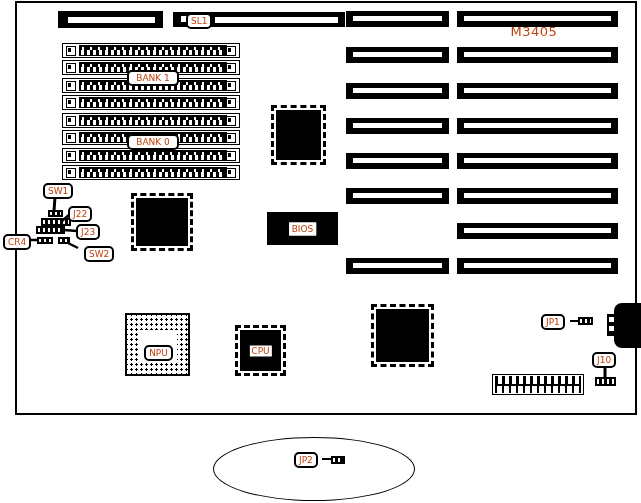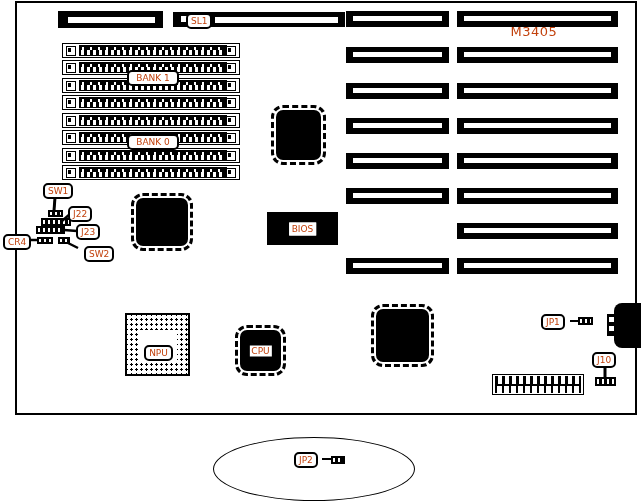--- a/index.html
+++ b/index.html
@@ -19,21 +19,21 @@
   .simm .comb{position:absolute;left:16px;right:12px;top:1px;bottom:1px;background:#000;}
   .simm .comb::before{content:'';position:absolute;left:3px;right:3px;top:2px;height:3px;
       background:repeating-linear-gradient(90deg,#fff 0 2px,transparent 2px 8px);}
   .simm .comb::after{content:'';position:absolute;left:2px;right:2px;bottom:1px;height:5px;
       background:repeating-linear-gradient(90deg,#fff 0 3px,transparent 3px 6px);}
   .simm .endL,.simm .endR{position:absolute;top:2px;width:8px;height:8px;border:1px solid #000;background:#fff;}
   .simm .endL{left:3px;} .simm .endR{right:3px;}
   .simm .endL::after,.simm .endR::after{content:'';position:absolute;left:1px;top:1px;width:3px;height:4px;background:#000;}
 
   
-  .qfp{position:absolute;background:#000;outline:3px dashed #000;outline-offset:2px;border-radius:7px;}
+  .qfp{position:absolute;background:#000;outline:3px dashed #000;outline-offset:2px;}
 
   
   .pga{position:absolute;border:2px solid #000;background-image:radial-gradient(#000 1.2px,transparent 1.4px);
        background-size:5px 5px;background-position:2px 2px;}
   .pga-center{position:absolute;left:13px;top:15px;width:37px;height:31px;background:#fff;
        display:flex;align-items:flex-end;justify-content:center;}
 
   
   .callout{position:absolute;background:#fff;border:2px solid #000;border-radius:5px;
        font-size:9px;line-height:10px;padding:1px 3px;white-space:nowrap;z-index:6;text-align:center;}

